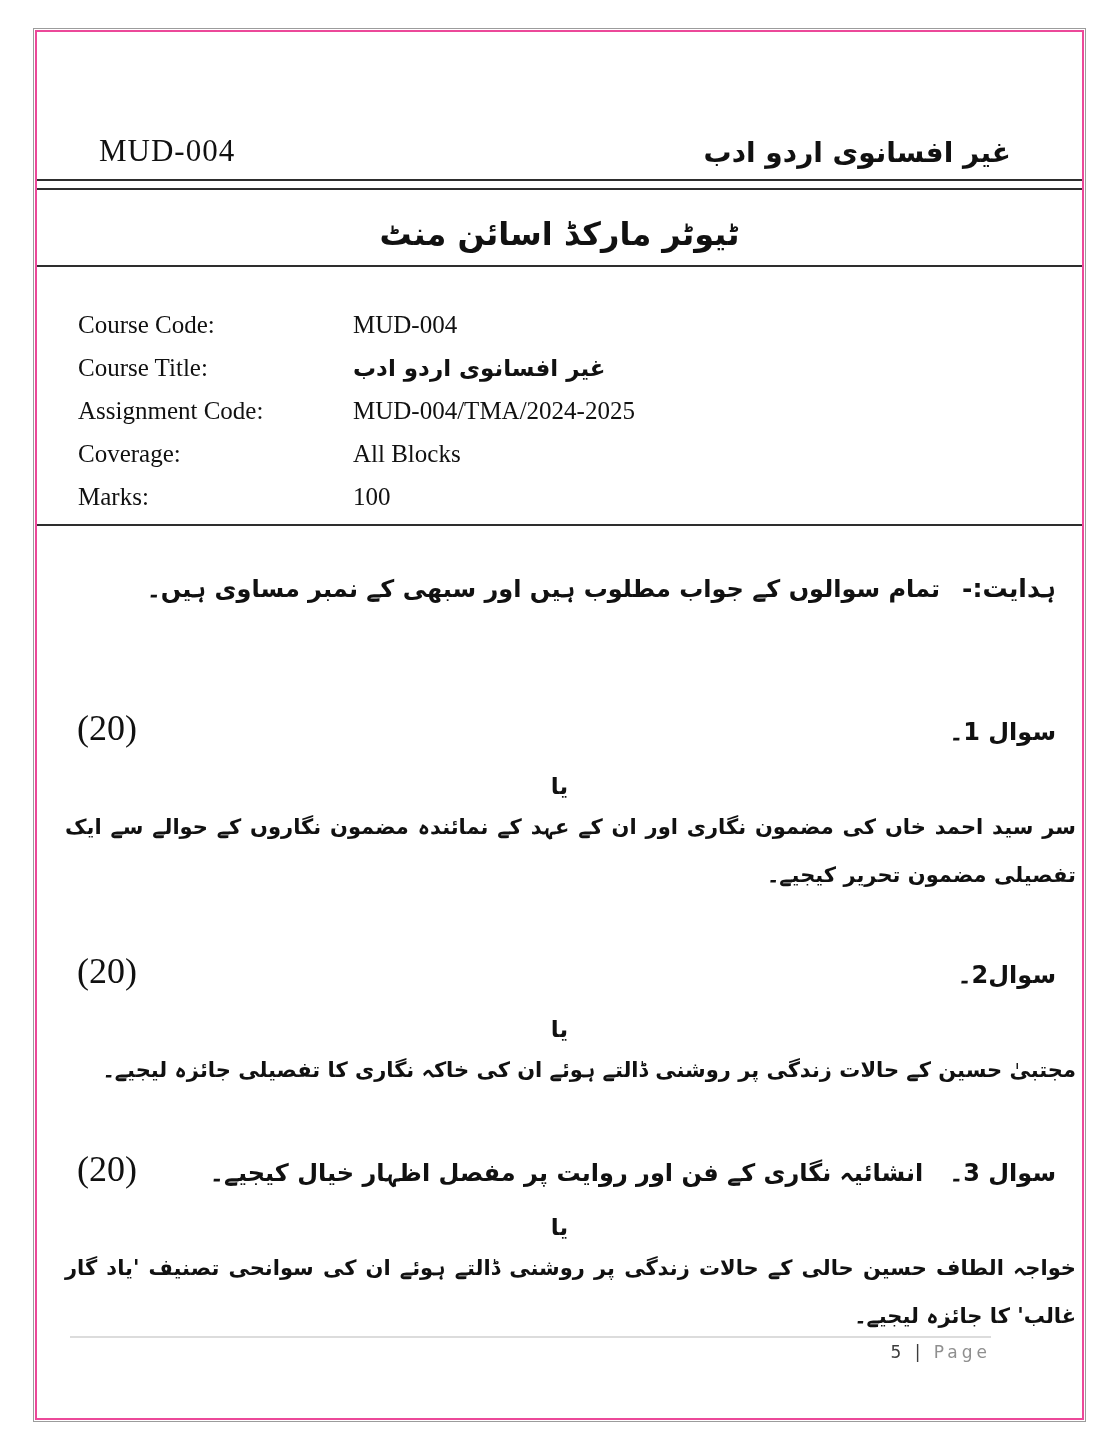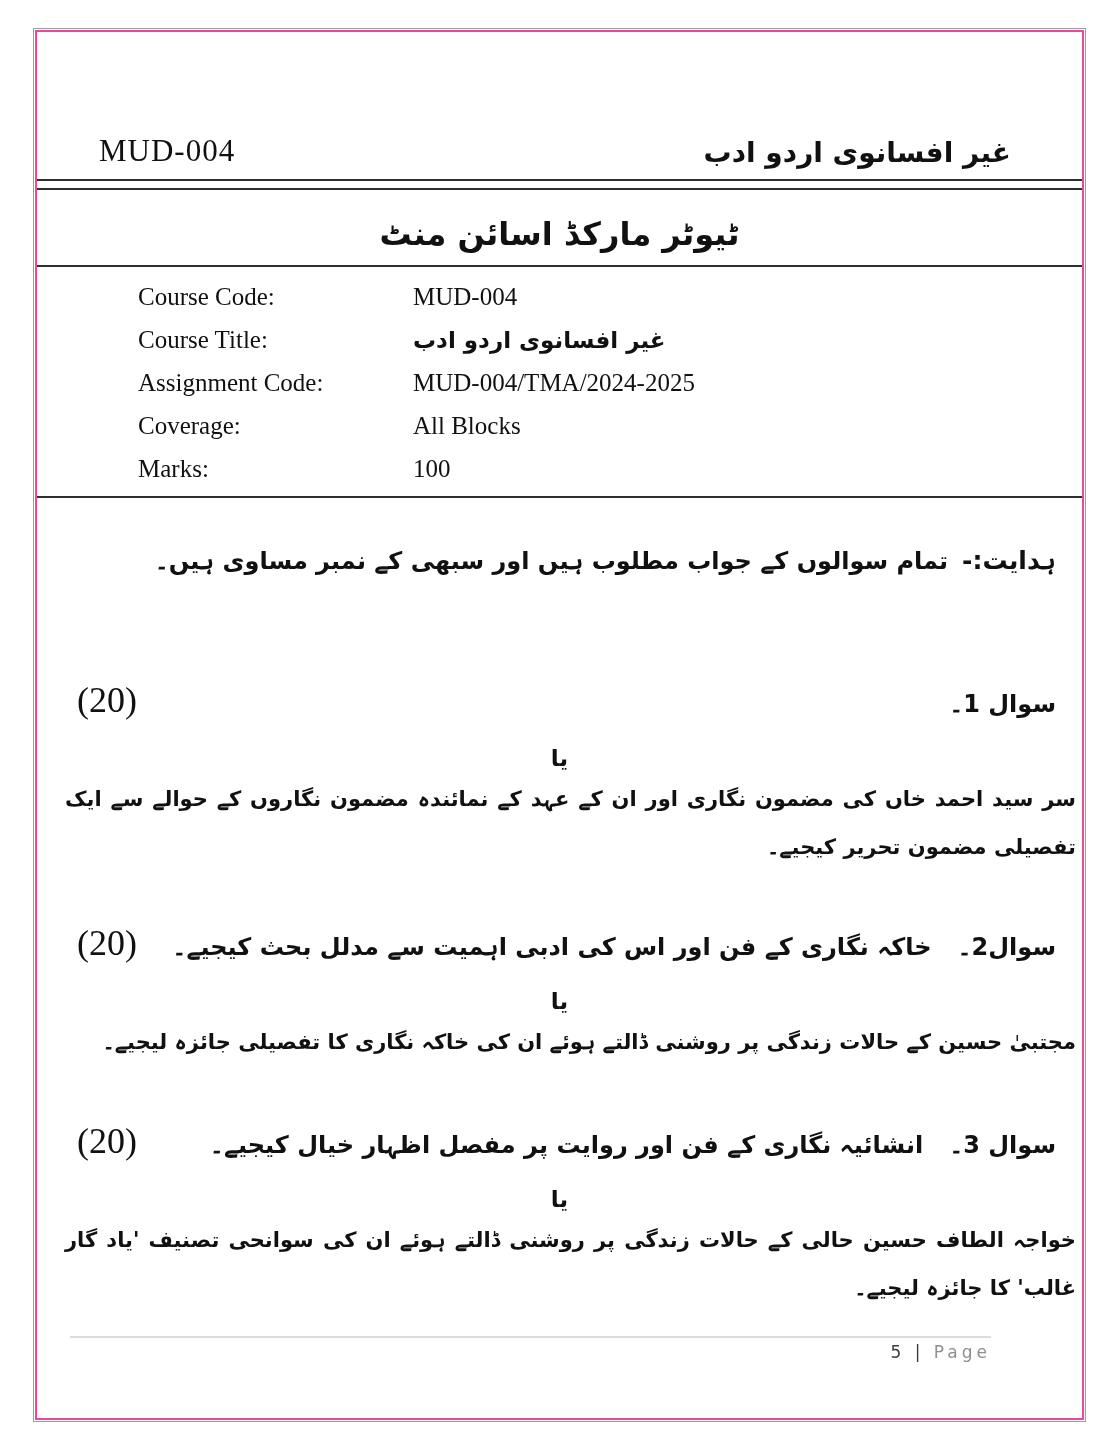--- a/index.html
+++ b/index.html
@@ -56,21 +56,22 @@
   }
   .title-row {
     text-align: center;
     padding: 25px 0 12px 0;
   }
   .doc-title {
     font-size: 32px;
   }
   
   .course-table {
-    padding: 8px 0 6px 101px;
+    padding: 8px 0 6px 41px;
+    margin-top: 28px;
   }
   .ci-row {
     display: flex;
     align-items: center;
     height: 43px;
   }
   .ci-label {
     width: 275px;
     font-size: 25px;
     flex: 0 0 auto;
@@ -85,21 +86,21 @@
   
   .instructions {
     margin-top: 48px;
     display: flex;
     direction: rtl;
     align-items: baseline;
     padding: 0 26px 0 40px;
   }
   .instr-label {
     font-size: 25px;
-    margin-left: 14px;
+    margin-left: 22px;
     white-space: nowrap;
   }
   .instr-text {
     font-size: 24px;
   }
   
   .question-block-1 { margin-top: 104px; }
   .question-block-2 { margin-top: 50px; }
   .question-block-3 { margin-top: 54px; }
   .q-row {
@@ -213,21 +214,20 @@
       <div class="q-label urdu">سوال 1۔</div>
       <div class="q-marks">(20)</div>
     </div>
     <div class="q-or urdu">یا</div>
     <div class="q-alt urdu">سر سید احمد خاں کی مضمون نگاری اور ان کے عہد کے نمائندہ مضمون نگاروں کے حوالے سے ایک تفصیلی مضمون تحریر کیجیے۔</div>
   </div>
 
   <div class="question-block-2">
     <div class="q-row">
       <div class="q-label urdu">سوال2۔</div>
-      <div class="q-text urdu">خاکہ نگاری کے فن اور اس کی ادبی اہمیت سے مدلل بحث کیجیے۔</div>
       <div class="q-marks">(20)</div>
     </div>
     <div class="q-or urdu">یا</div>
     <div class="q-alt urdu">مجتبیٰ حسین کے حالات زندگی پر روشنی ڈالتے ہوئے ان کی خاکہ نگاری کا تفصیلی جائزہ لیجیے۔</div>
   </div>
 
   <div class="question-block-3">
     <div class="q-row">
       <div class="q-label urdu">سوال 3۔</div>
       <div class="q-text urdu">انشائیہ نگاری کے فن اور روایت پر مفصل اظہار خیال کیجیے۔</div>

